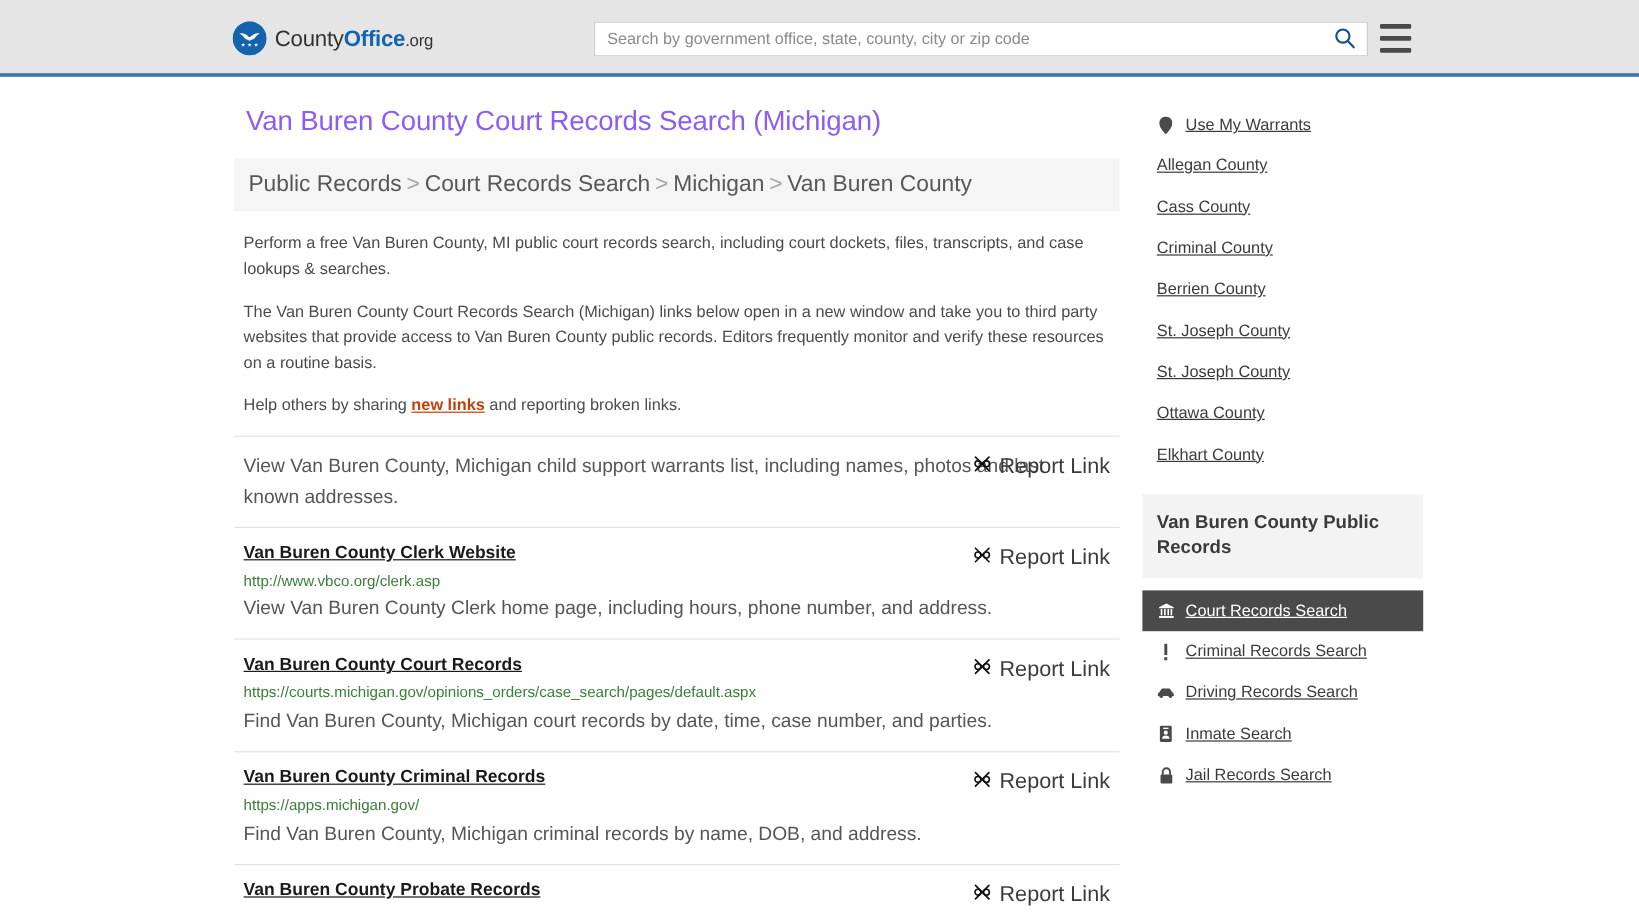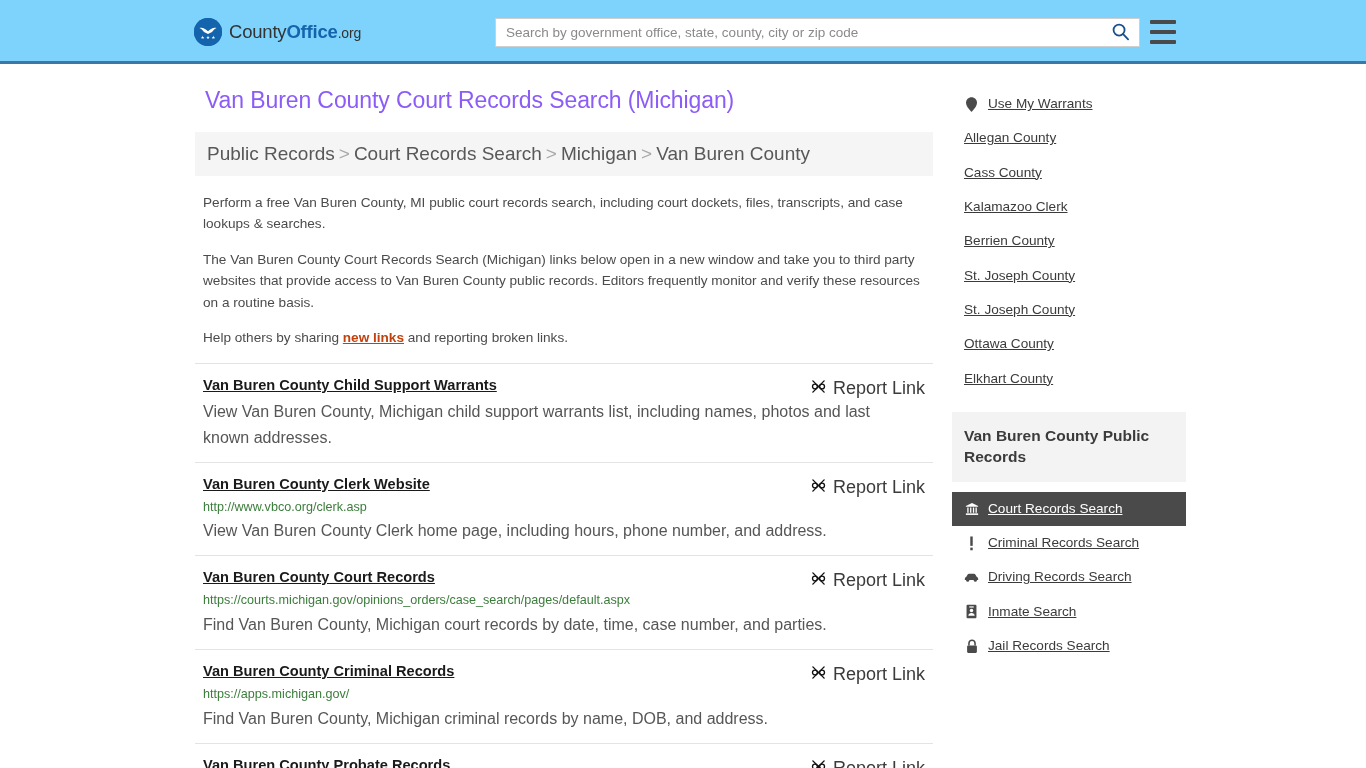--- a/index.html
+++ b/index.html
@@ -10,21 +10,21 @@
     background: #ffffff;
     font-family: "Liberation Sans", sans-serif;
     color: #333333;
   }
 
   
   #site-header {
     position: relative;
     width: 1366px;
     height: 64px;
-    background: #7dd3fc;
+    background: #e5e5e5;
     border-bottom: 3px solid #3c77ab;
     display: flex;
     align-items: center;
   }
   #brand {
     position: absolute;
     left: 194px;
     top: 18px;
     display: flex;
     align-items: center;
@@ -280,21 +280,20 @@
 
       <nav id="breadcrumb">
         <a href="#">Public Records</a><span class="sep">&gt;</span><a href="#">Court Records Search</a><span class="sep">&gt;</span><a href="#">Michigan</a><span class="sep">&gt;</span><a href="#">Van Buren County</a>
       </nav>
 
       <p class="intro-p">Perform a free Van Buren County, MI public court records search, including court dockets, files, transcripts, and case lookups &amp; searches.</p>
       <p class="intro-p">The Van Buren County Court Records Search (Michigan) links below open in a new window and take you to third party websites that provide access to Van Buren County public records. Editors frequently monitor and verify these resources on a routine basis.</p>
       <p class="intro-p"><span>Help others by sharing </span><a href="#">new links</a><span> and reporting broken links.</span></p>
 
       <div class="result">
-        <a class="result-title" href="#">Van Buren County Child Support Warrants</a>
         <div class="result-desc">View Van Buren County, Michigan child support warrants list, including names, photos and last known addresses.</div>
         <a class="report-link" href="#">
           <span class="ic">
             <svg width="15" height="15" viewBox="0 0 16 16">
               <path d="M2 2 L14 14 M14 2 L2 14" stroke="#111" stroke-width="1.5" fill="none" stroke-linecap="round"></path>
               <circle cx="4.2" cy="8" r="2.6" fill="none" stroke="#111" stroke-width="1.4"></circle>
               <circle cx="11.8" cy="8" r="2.6" fill="none" stroke="#111" stroke-width="1.4"></circle>
             </svg>
           </span>
           <span>Report Link</span>
@@ -386,21 +385,21 @@
             <span class="label">Allegan County</span>
           </a>
         </li>
         <li>
           <a class="side-link" href="#">
             <span class="label">Cass County</span>
           </a>
         </li>
         <li>
           <a class="side-link" href="#">
-            <span class="label">Kalamazoo Clerk</span>
+            <span class="label">Criminal County</span>
           </a>
         </li>
         <li>
           <a class="side-link" href="#">
             <span class="label">Berrien County</span>
           </a>
         </li>
         <li>
           <a class="side-link" href="#">
             <span class="label">St. Joseph County</span>

